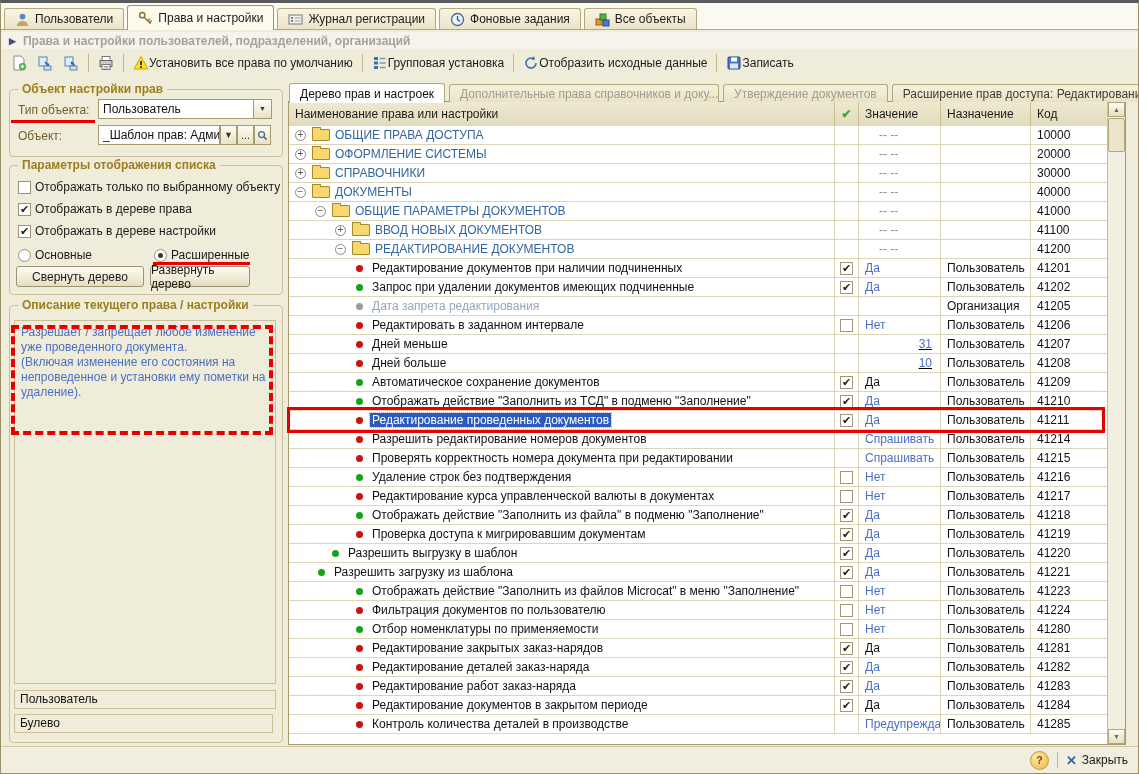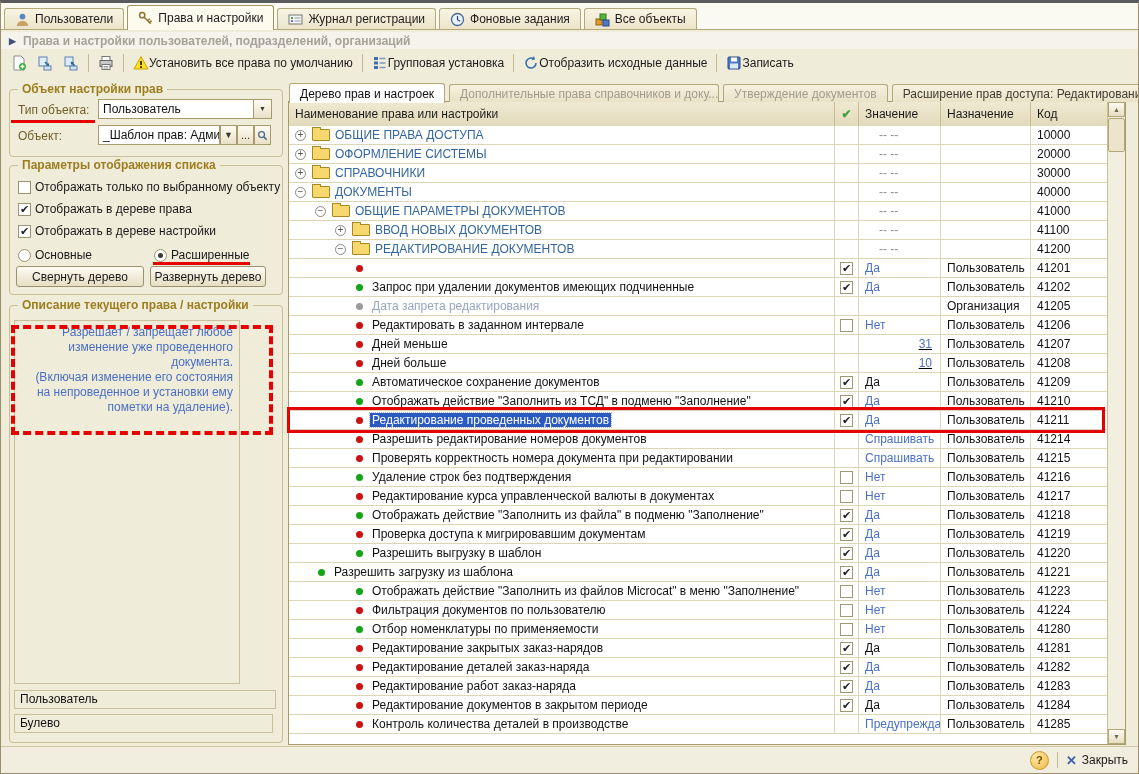--- a/index.html
+++ b/index.html
@@ -264,26 +264,26 @@
     </div>
     <div class="ctl-row" style="left:8px;top:82px;">
       <span class="rad"></span>
       <span>Основные</span>
     </div>
     <div class="ctl-row" style="left:144px;top:82px;">
       <span class="rad on"></span>
       <span>Расширенные</span>
     </div>
     <div class="pbtn" style="left:6px;top:100px;width:128px;">Свернуть дерево</div>
-    <div class="pbtn" style="left:140px;top:100px;width:116px;">Развернуть дерево</div>
+    <div class="pbtn" style="left:140px;top:100px;width:100px;">Развернуть дерево</div>
   </div>
 
   <div class="grp" style="left:8px;top:302px;width:272px;height:436px;">
     <span class="gtitle">Описание текущего права / настройки</span>
-    <div class="memo" style="left:4px;top:14px;width:226px;height:364px;text-align:right;">Разрешает / запрещает любое изменение уже проведенного документа.
+    <div class="memo" style="left:4px;top:14px;width:262px;height:364px;">Разрешает / запрещает любое изменение уже проведенного документа.
 (Включая изменение его состояния на непроведенное и установки ему пометки на удаление).</div>
     <div class="rofield" style="left:4px;top:384px;width:262px;">Пользователь</div>
     <div class="rofield" style="left:4px;top:408px;width:259px;">Булево</div>
   </div>
 
   <div class="rp-tabs">
     <div class="rtab active">Дерево прав и настроек</div>
     <div class="rtab dim">Дополнительные права справочников и доку...</div>
     <div class="rtab dim">Утверждение документов</div>
     <div class="rtab">Расширение прав доступа: Редактирование п...</div>
@@ -399,20 +399,21 @@
             <span class="vt muted">--  --</span>
           </div>
           <div class="tc c-assign"></div>
           <div class="tc c-code">
             <span>41200</span>
           </div>
         </div>
         <div class="trow">
           <div class="tc c-name" style="padding-left: 66px;">
             <span class="bul red"></span>
+            <span class="ilab">Редактирование документов при наличии подчиненных</span>
           </div>
           <div class="tc c-check">
             <span class="vcb">✔</span>
           </div>
           <div class="tc c-value">
             <span class="vt blue">Да</span>
           </div>
           <div class="tc c-assign">
             <span>Пользователь</span>
           </div>
@@ -654,21 +655,21 @@
             <span class="vt blue">Да</span>
           </div>
           <div class="tc c-assign">
             <span>Пользователь</span>
           </div>
           <div class="tc c-code">
             <span>41219</span>
           </div>
         </div>
         <div class="trow">
-          <div class="tc c-name" style="padding-left: 66px;">
+          <div class="tc c-name" style="padding-left: 42px;">
             <span class="bul green"></span>
             <span class="ilab">Разрешить выгрузку в шаблон</span>
           </div>
           <div class="tc c-check">
             <span class="vcb">✔</span>
           </div>
           <div class="tc c-value">
             <span class="vt blue">Да</span>
           </div>
           <div class="tc c-assign">

